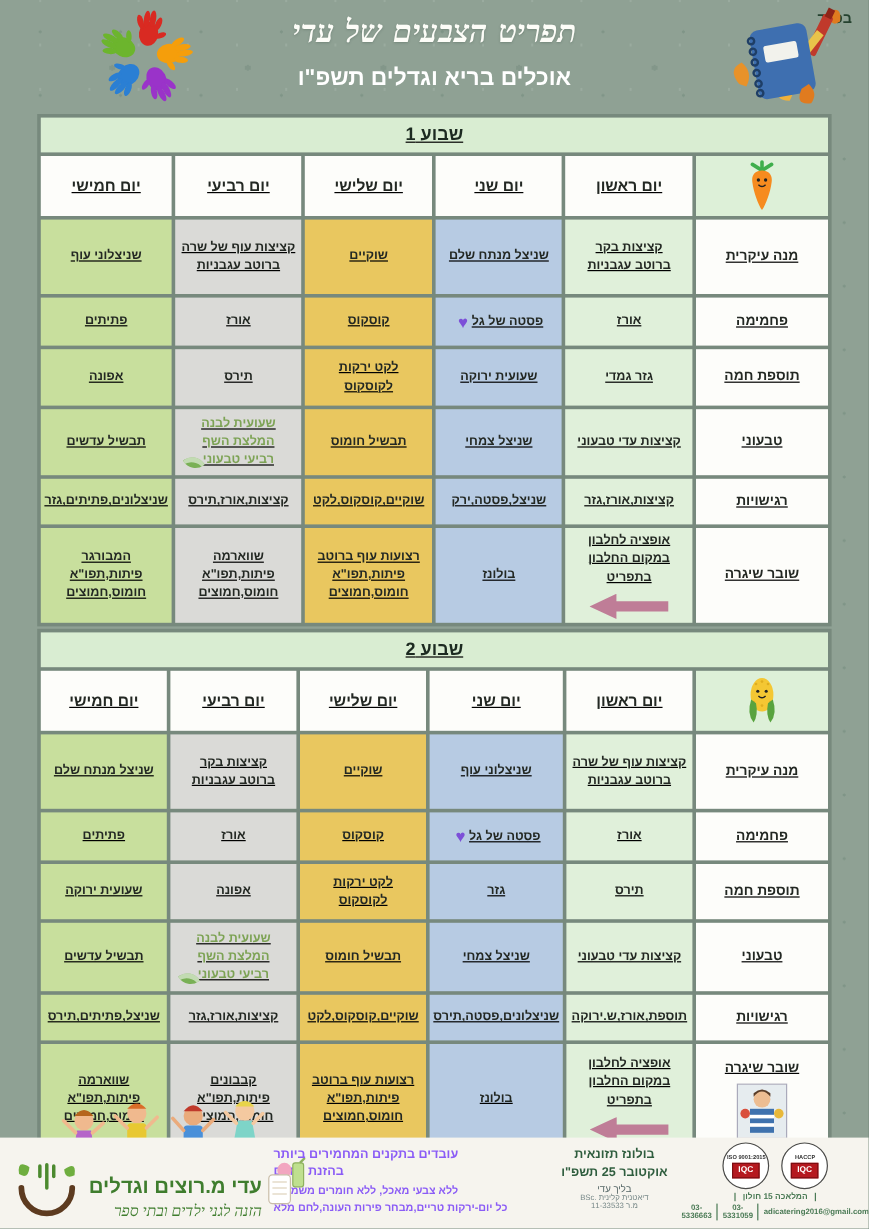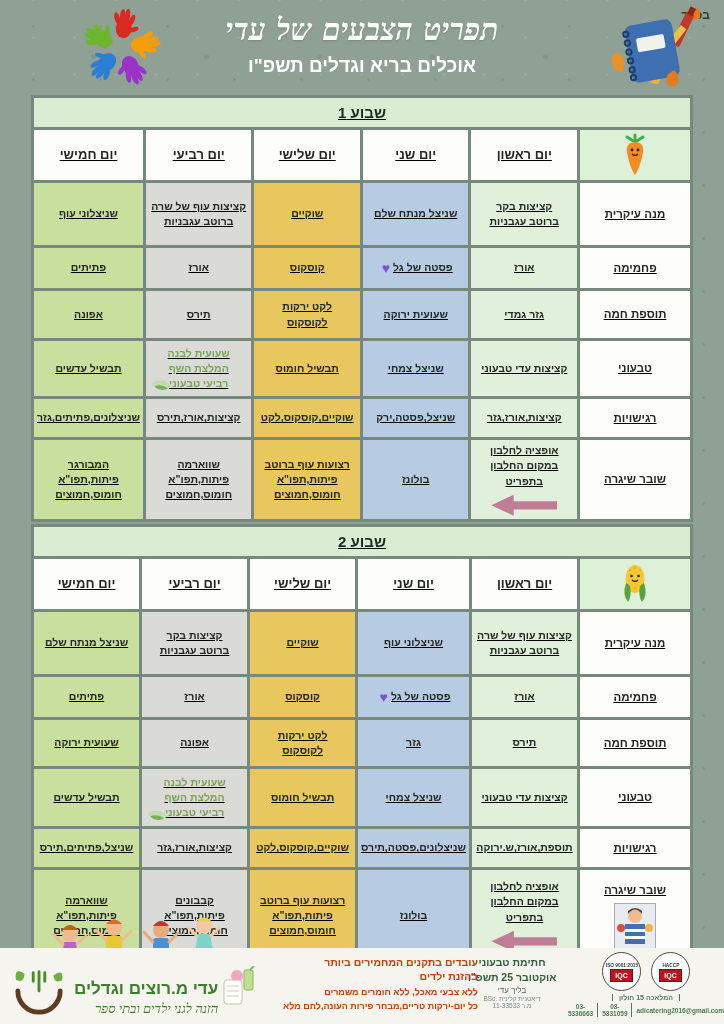--- a/index.html
+++ b/index.html
@@ -12,21 +12,21 @@
       radial-gradient(rgba(255,255,255,.10) 1px, transparent 1.2px),
       radial-gradient(rgba(40,75,62,.12) 2.6px, transparent 2.8px);
     background-size:67px 53px, 41px 37px, 113px 91px;
     background-position:0 0, 13px 19px, 37px 11px;
   }
   
   .bsd{position:absolute;top:8px;right:14px;font-size:12px;font-weight:bold;color:#25422f;}
   .handprints{position:absolute;left:62px;top:2px;}
   .notebook{position:absolute;right:16px;top:4px;}
   .title{position:absolute;top:12px;left:0;right:0;text-align:center;color:#fdfdf8;
-         font-family:"DejaVu Serif", serif;font-style:italic;font-weight:bold;font-size:30px;
+         font-family:"DejaVu Serif", serif;font-style:italic;font-weight:bold;font-size:26px;
          text-shadow:0 1px 2px rgba(40,60,50,.25);}
   .subtitle{position:absolute;top:55px;left:0;right:0;text-align:center;color:#fff;
             font-weight:bold;font-size:19px;}
   
   .tables{position:absolute;top:95px;left:31px;right:31px;text-decoration:underline;}
   .week{display:grid;grid-template-columns:110px repeat(5,1fr);gap:3px;background:#77897d;
         padding:3px;margin-bottom:2px;direction:rtl;}
   .banner{grid-column:1 / -1;background:#d9edd2;display:flex;align-items:center;justify-content:center;
           font-weight:bold;font-size:15px;color:#1c2a21;}
   .cell{background:#fdfdfa;display:flex;flex-direction:column;align-items:center;justify-content:center;
@@ -44,21 +44,21 @@
         clip-path:polygon(0 50%,34% 0,34% 30%,100% 30%,100% 70%,34% 70%,34% 100%);}
   .kid-photo{margin-top:5px;border:1px solid #aab;}
   
   .footer{position:absolute;left:0;right:0;bottom:0;height:76px;background:#f6f4ee;}
   .kids{position:absolute;left:48px;top:912px;}
   .brand{position:absolute;left:10px;bottom:4px;display:flex;align-items:center;gap:6px;direction:ltr;}
   .brand-text{direction:rtl;margin-top:12px;}
   .brand-name{color:#3f7d2e;font-weight:bold;font-size:17px;}
   .brand-tag{color:#3f7d2e;font-family:Liberation Serif, serif;font-style:italic;font-size:13px;margin-top:2px;}
   .doodle{position:absolute;left:222px;bottom:12px;}
-  .standards{position:absolute;right:246px;top:7px;width:250px;text-align:right;color:#c2410c;}
+  .standards{position:absolute;right:246px;top:7px;width:250px;text-align:left;color:#8b5cf6;}
   .standards .s1{font-weight:bold;font-size:10.5px;line-height:1.35;}
   .standards .s2{font-weight:bold;font-size:9px;margin-top:3px;line-height:1.5;}
   .sig{position:absolute;right:152px;top:8px;width:120px;text-align:center;}
   .sig .t1{color:#2f5d3e;font-weight:bold;font-size:10.5px;}
   .sig .t2{color:#2f5d3e;font-weight:bold;font-size:10.5px;margin-top:3px;}
   .sig .t3{color:#566;font-size:8px;margin-top:3px;}
   .sig .t4{color:#788;font-size:6.5px;}
   .certs{position:absolute;right:8px;top:4px;width:140px;text-align:center;}
   .badge-row{display:flex;justify-content:center;gap:10px;}
   .badge{width:37px;height:37px;border-radius:50%;border:1.5px solid #4a4a48;background:#fff;
@@ -495,21 +495,21 @@
       </div>
       <div class="contact"><span class="addr">המלאכה 15 חולון</span></div>
       <div class="contact-row">
         <span class="ltr">adicatering2016@gmail.com</span>
         <span class="ltr">03-5331059</span>
         <span class="ltr">03-5336663</span>
       </div>
     </div>
 
     <div class="sig">
-      <div class="t1">חתימת טבעוני</div>
+      <div class="t1">בולונז תזונאית</div>
       <div class="t2">אוקטובר 25 תשפ"ו</div>
       <div class="t3">בליך עדי</div>
       <div class="t4">דיאטנית קלינית .BSc</div>
       <div class="t4">מ.ר 11-33533</div>
     </div>
 
     <div class="standards">
       <div class="s1"><span>עובדים בתקנים המחמירים ביותר</span><br>
         <span>בהזנת ילדים</span></div>
       <div class="s2"><span>ללא צבעי מאכל, ללא חומרים משמרים</span><br>

